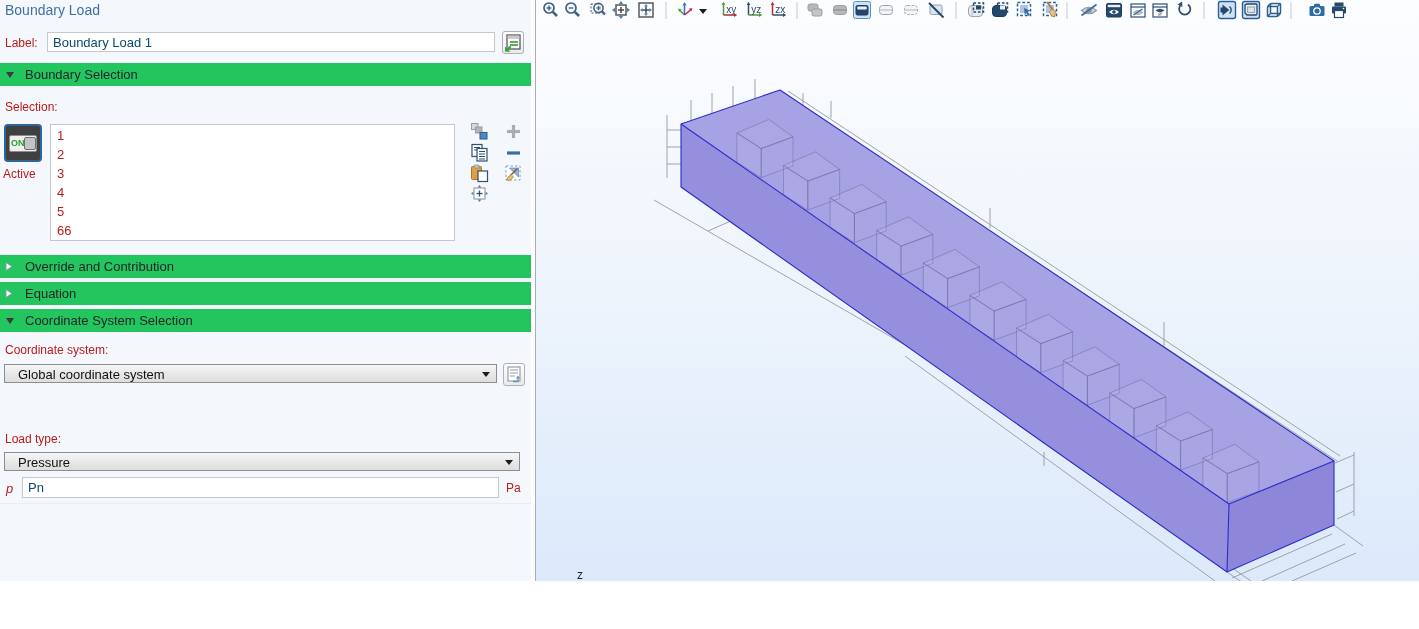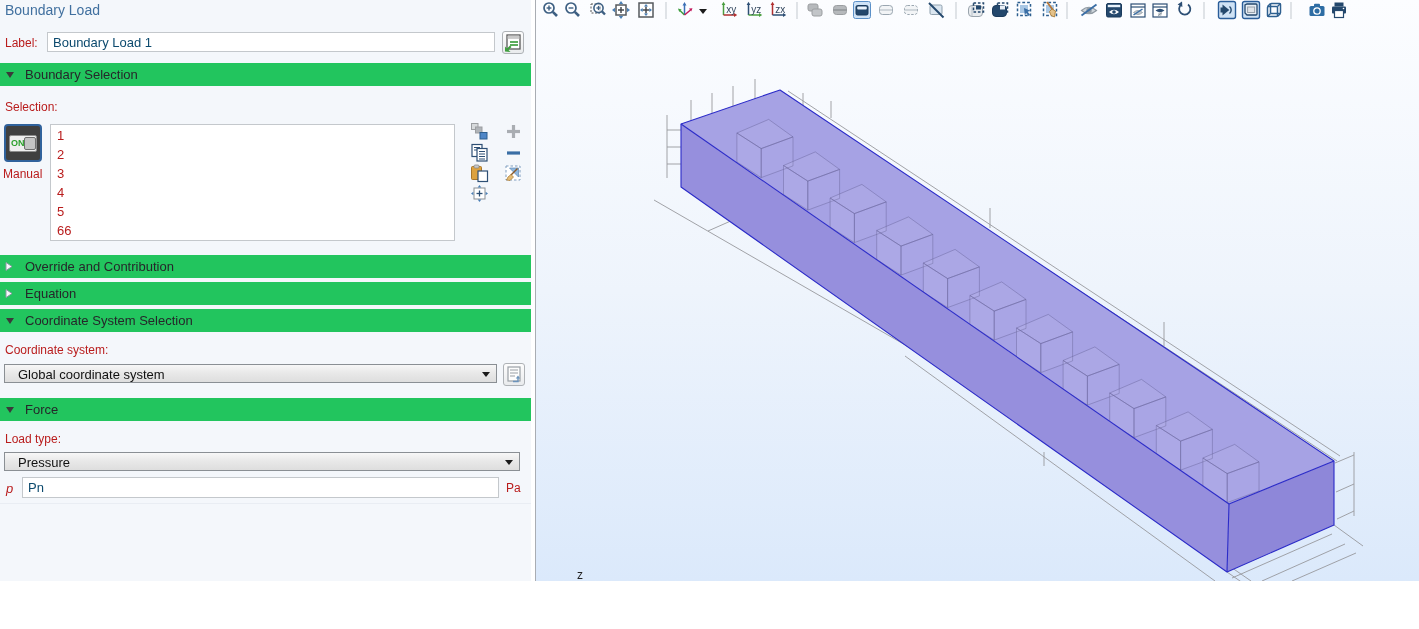--- a/index.html
+++ b/index.html
@@ -54,21 +54,21 @@
         <div class="btxt">Boundary Selection</div>
       </div>
 
     <div class="lbl" style="left:5px; top:100px;">Selection:</div>
 
     <div id="activebtn" class="abs" style="left:4px; top:124px; width:38px; height:38px; background:#404040; border:2px solid #30629c; border-radius:4px;">
       <div class="abs" style="left:3px; top:9px; width:28px; height:17px; background:#efefef; border:1px solid #8c8c8c; border-radius:2px;"></div>
       <div class="abs" style="left:5px; top:12px; font-size:9px; font-weight:bold; color:#2ca02c; letter-spacing:0;">ON</div>
       <div class="abs" style="left:18px; top:11px; width:12px; height:13px; background:#c4c4c4; border:1.5px solid #6f6f6f; border-radius:2px;"></div>
     </div>
-    <div class="lbl" style="left:3px; top:167px;">Manual</div>
+    <div class="lbl" style="left:3px; top:167px;">Active</div>
 
     <div class="tinput" style="left:50px; top:124px; width:405px; height:117px;"></div>
     <div class="lbl" style="left:57px; top:126px; line-height:19px; font-size:13px;">1<br>2<br>3<br>4<br>5<br>66</div>
 
     <svg class="abs" style="left:462px; top:120px;" width="69" height="85" viewBox="0 0 69 85" xmlns="http://www.w3.org/2000/svg">
 
       <g transform="translate(9,3)">
         <rect x="0.5" y="0.5" width="6.5" height="6" fill="#d7dadc" stroke="#9b9ea1"></rect>
         <rect x="4.5" y="4" width="6.5" height="6" fill="#b0b4b8" stroke="#9b9ea1"></rect>
         <rect x="9" y="9.5" width="7" height="6.5" fill="#4f86c6" stroke="#2d5f8f"></rect>
@@ -144,24 +144,20 @@
       <svg width="20" height="21" viewBox="0 0 20 21" xmlns="http://www.w3.org/2000/svg">
         <rect x="4" y="3" width="12" height="14" fill="#fdfdfd" stroke="#9aa0a6" stroke-width="1.2"></rect>
         <line x1="6" y1="6" x2="14" y2="6" stroke="#b0b5ba" stroke-width="1.3"></line>
         <line x1="6" y1="9" x2="14" y2="9" stroke="#b0b5ba" stroke-width="1.3"></line>
         <line x1="6" y1="12" x2="11" y2="12" stroke="#b0b5ba" stroke-width="1.3"></line>
         <path d="M9,17.5 h5 v-4" fill="none" stroke="#6b93bb" stroke-width="1.4"></path>
         <path d="M14,11.5 l2.2,3 h-4.4 z" fill="#6b93bb"></path>
       </svg>
     </div>
 
-    <div class="band" style="top:398px;">
-        <div class="tri-open"></div>
-        <div class="btxt">Force</div>
-      </div>
     <div class="abs" style="left:0; top:503px; width:531px; height:1px; background:#e9edf3;"></div>
 
     <div class="lbl" style="left:5px; top:432px;">Load type:</div>
     <div class="combo" style="left:4px; top:452px; width:516px; height:19px;">
         <span>Pressure</span>
         <div class="arr"></div>
       </div>
 
     <div class="lbl" style="left:6px; top:481px; font-style:italic; font-size:13px;">p</div>
     <div class="tinput" style="left:22px; top:477px; width:477px; height:21px;">

